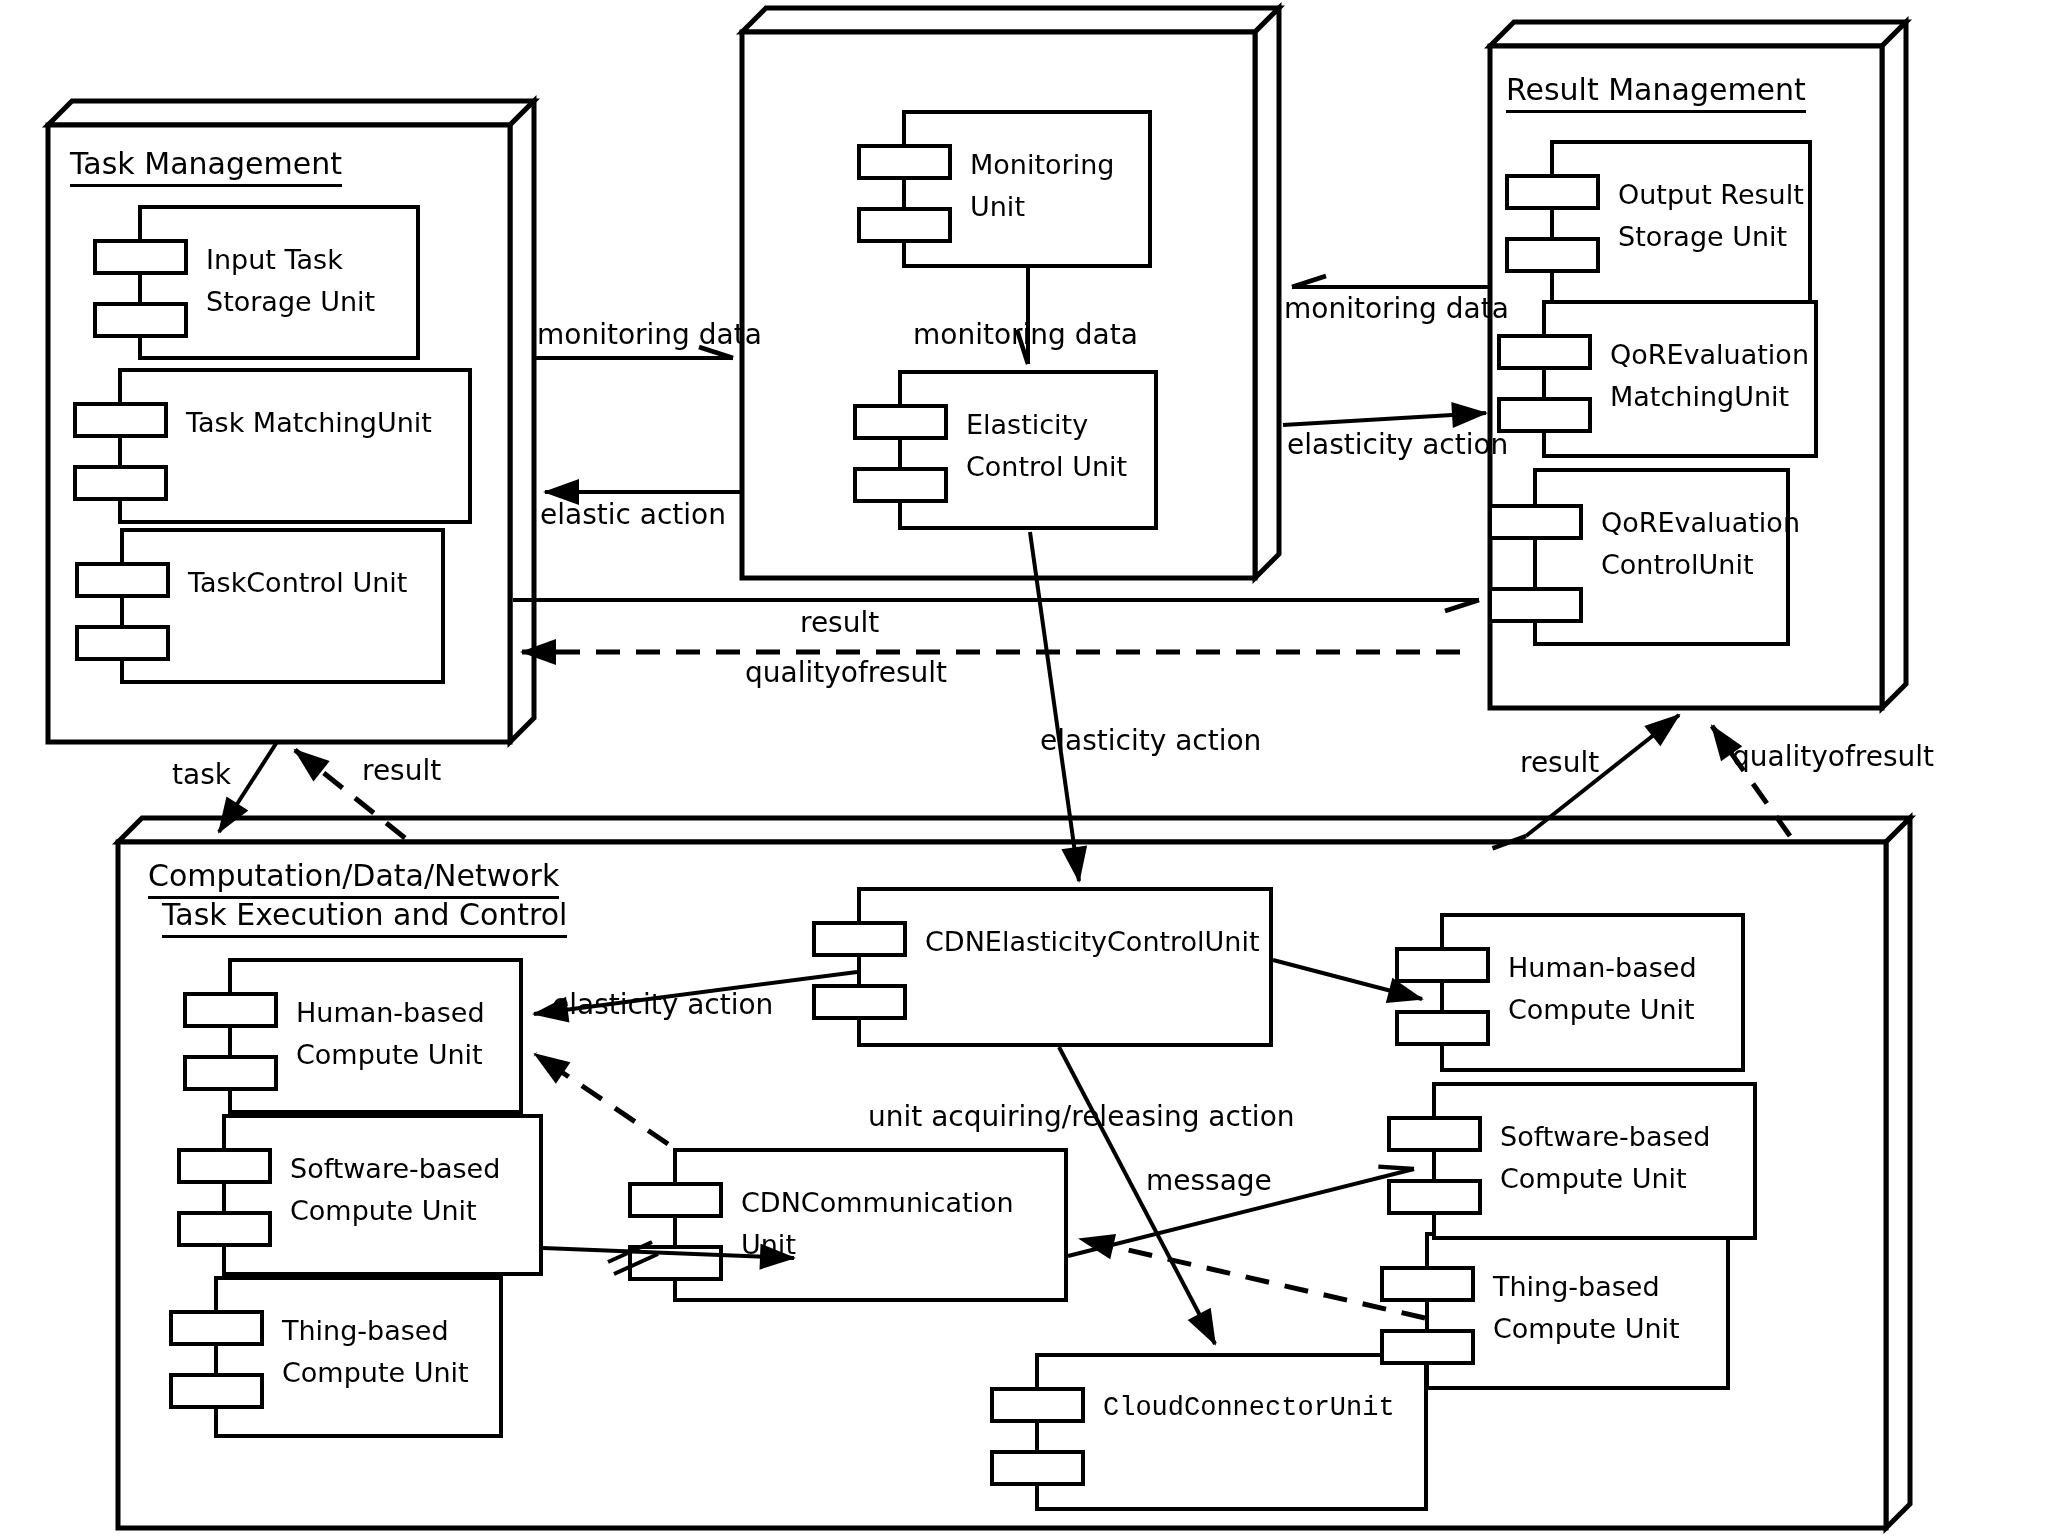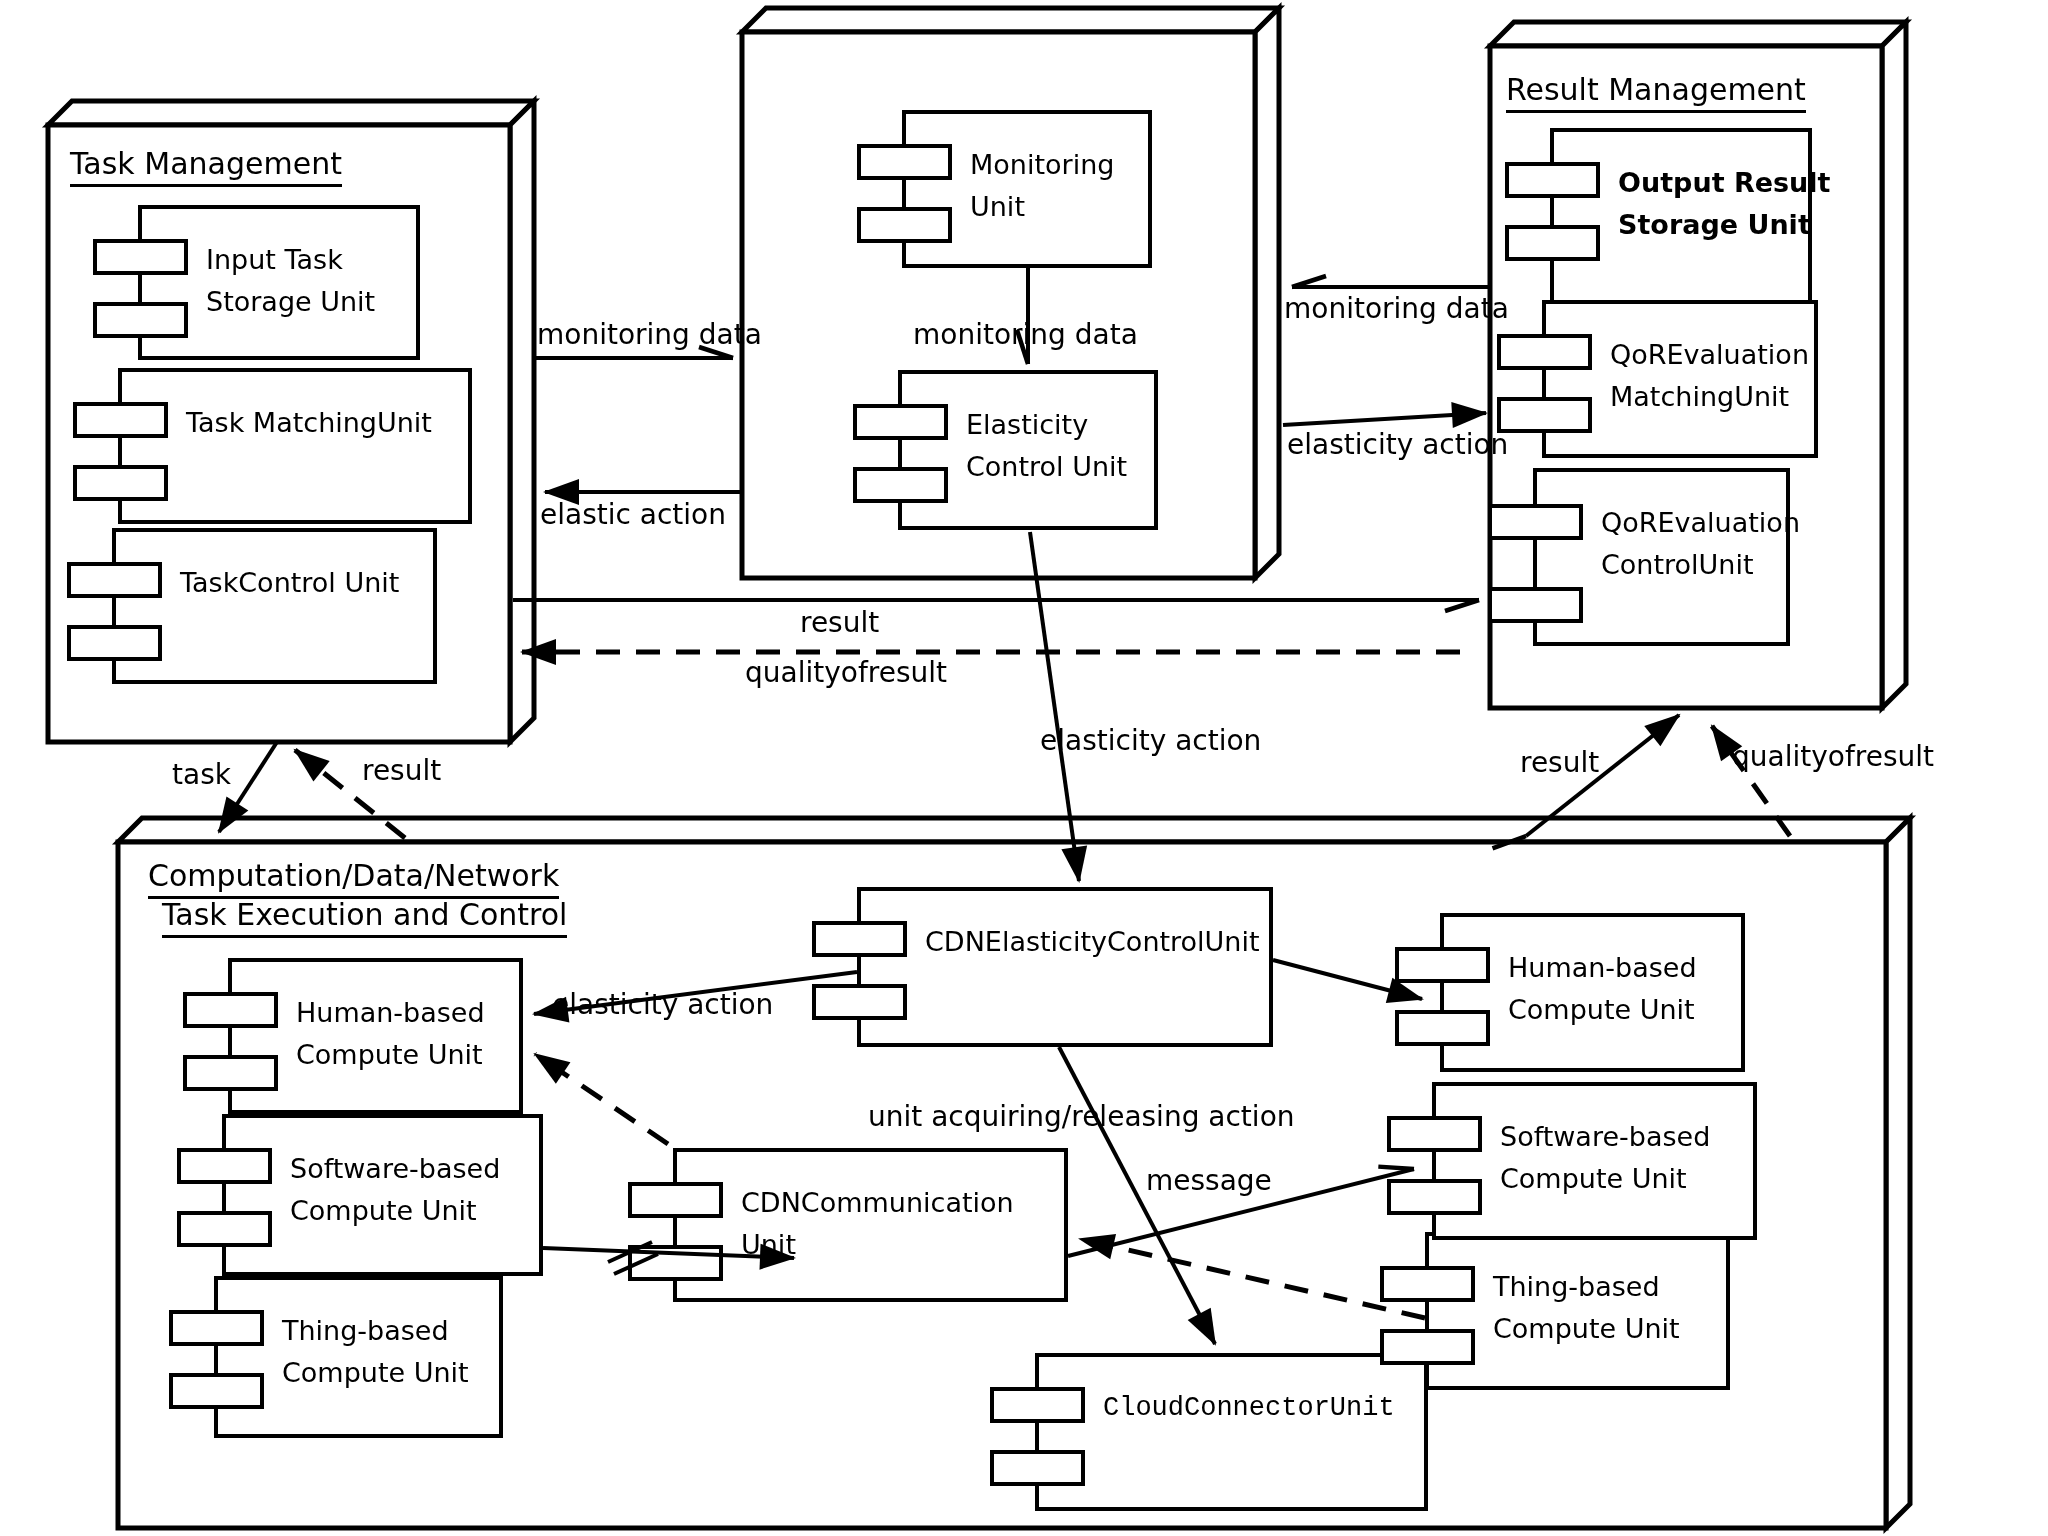--- a/index.html
+++ b/index.html
@@ -56,40 +56,40 @@
     <span class="tab tab1"></span>
     <span class="tab tab2"></span>
     <span class="clabel">Input Task
 Storage Unit</span>
   </div>
   <div class="comp" style="left:118px;top:368px;width:354px;height:156px;">
     <span class="tab tab1"></span>
     <span class="tab tab2"></span>
     <span class="clabel">Task MatchingUnit</span>
   </div>
-  <div class="comp" style="left:112px;top:528px;width:325px;height:156px;">
+  <div class="comp" style="left:120px;top:528px;width:325px;height:156px;">
     <span class="tab tab1"></span>
     <span class="tab tab2"></span>
     <span class="clabel">TaskControl Unit</span>
   </div>
 
   <div class="comp" style="left:902px;top:110px;width:250px;height:158px;">
     <span class="tab tab1"></span>
     <span class="tab tab2"></span>
     <span class="clabel">Monitoring
 Unit</span>
   </div>
   <div class="comp" style="left:898px;top:370px;width:260px;height:160px;">
     <span class="tab tab1"></span>
     <span class="tab tab2"></span>
     <span class="clabel">Elasticity
 Control Unit</span>
   </div>
 
-  <div class="comp" style="left:1550px;top:128px;width:262px;height:196px;font-weight:bold;">
+  <div class="comp" style="left:1550px;top:140px;width:262px;height:196px;">
     <span class="tab tab1"></span>
     <span class="tab tab2"></span>
     <span class="clabel">Output Result
 Storage Unit</span>
   </div>
   <div class="comp" style="left:1542px;top:300px;width:276px;height:158px;">
     <span class="tab tab1"></span>
     <span class="tab tab2"></span>
     <span class="clabel">QoREvaluation
 MatchingUnit</span>

